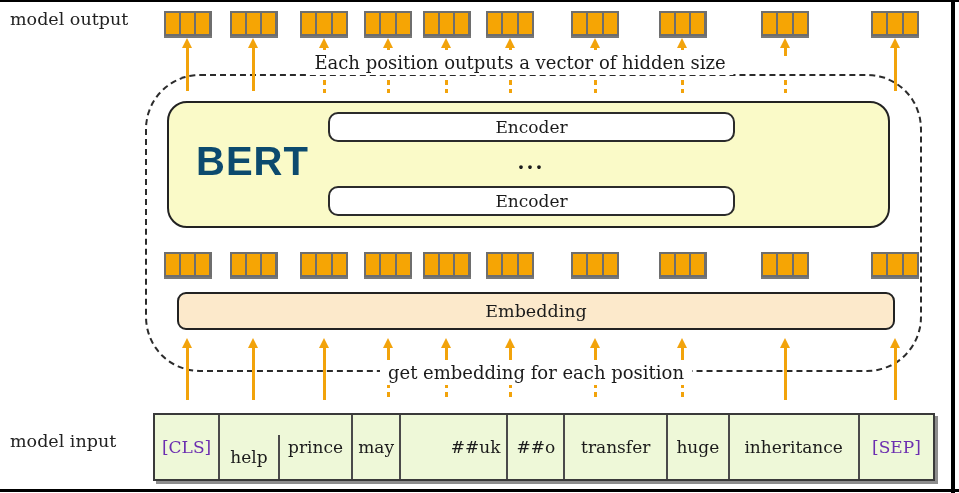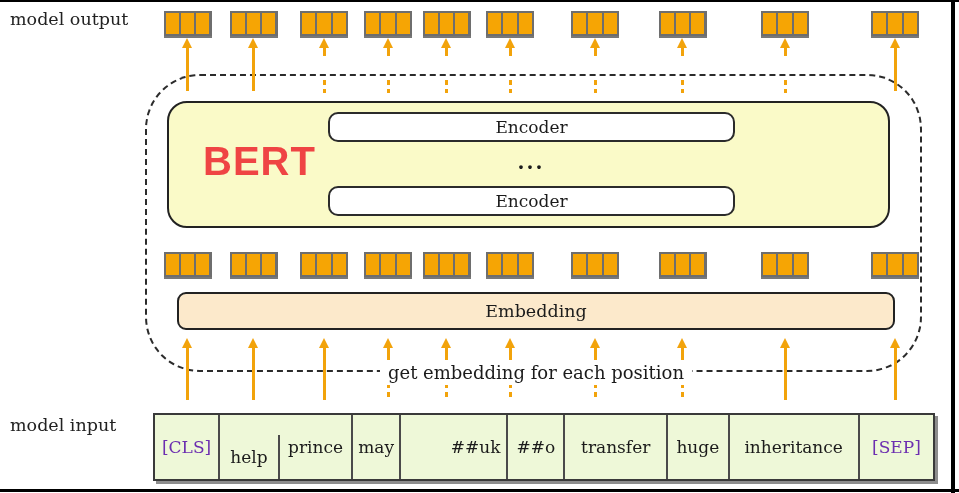--- a/index.html
+++ b/index.html
@@ -16,23 +16,23 @@
   #dashed-boundary{
     position:absolute;left:145px;top:74px;width:777px;height:298px;
     border:2px dashed #2b2b2b;border-radius:55px;box-sizing:border-box;z-index:0;
   }
   #bert-box{
     position:absolute;left:167px;top:101px;width:723px;height:127px;
     background:var(--bert-bg,#FAFAC8);border:2px solid #222;border-radius:20px;
     box-sizing:border-box;z-index:1;
   }
   #bert-title{
-    position:absolute;left:203px;top:139px;z-index:2;
+    position:absolute;left:196px;top:139px;z-index:2;
     font-family:"Liberation Sans","DejaVu Sans",sans-serif;font-weight:bold;font-size:40px;
-    color:#ef4444;letter-spacing:1px;
+    color:#0c4a6e;letter-spacing:1px;
   }
   .encoder-box{
     position:absolute;left:328px;width:407px;height:30px;background:#fff;
     border:2px solid #2b2b2b;border-radius:10px;box-sizing:border-box;z-index:2;
     display:flex;align-items:center;justify-content:center;font-size:17px;
   }
   #encoder-ellipsis{
     position:absolute;left:531px;top:150px;transform:translateX(-50%);z-index:2;
     font-size:20px;font-weight:bold;letter-spacing:2px;color:#1b1b1b;
   }
@@ -75,38 +75,39 @@
 </head>
 <body>
 
 <div id="stage">
 
   <div class="frame-line" style="left:0;top:0;width:959px;height:2px;"></div>
   <div class="frame-line" style="left:951px;top:0;width:4px;height:493px;"></div>
   <div class="frame-line" style="left:0;top:489px;width:959px;height:3px;"></div>
 
   <div class="side-label" style="left:10px;top:9px;">model output</div>
-  <div class="side-label" style="left:10px;top:415px;">model input</div>
+  <div class="side-label" style="left:10px;top:431px;">model input</div>
 
   <div id="dashed-boundary"></div>
 
   <div id="bert-box"></div>
   <div id="bert-title">BERT</div>
   <div class="encoder-box" style="top:112px;">
     <span>Encoder</span>
   </div>
   <div id="encoder-ellipsis">...</div>
   <div class="encoder-box" style="top:186px;">
     <span>Encoder</span>
   </div>
 
   <div id="embedding-box">
     <span>Embedding</span>
   </div>
 
+  <div class="caption" style="left:520px;top:50px;">Each position outputs a vector of hidden size</div>
   <div class="caption" style="left:536px;top:360px;">get embedding for each position</div>
 
   <div id="input-table">
       <div class="token-cell special" style="flex: 69 0 0px;">
         <span>[CLS]</span>
       </div>
       <div class="token-cell" style="flex: 63 0 0px; margin-top: 20px;">
         <span>help</span>
       </div>
       <div class="token-cell" style="flex: 78 0 0px;">

